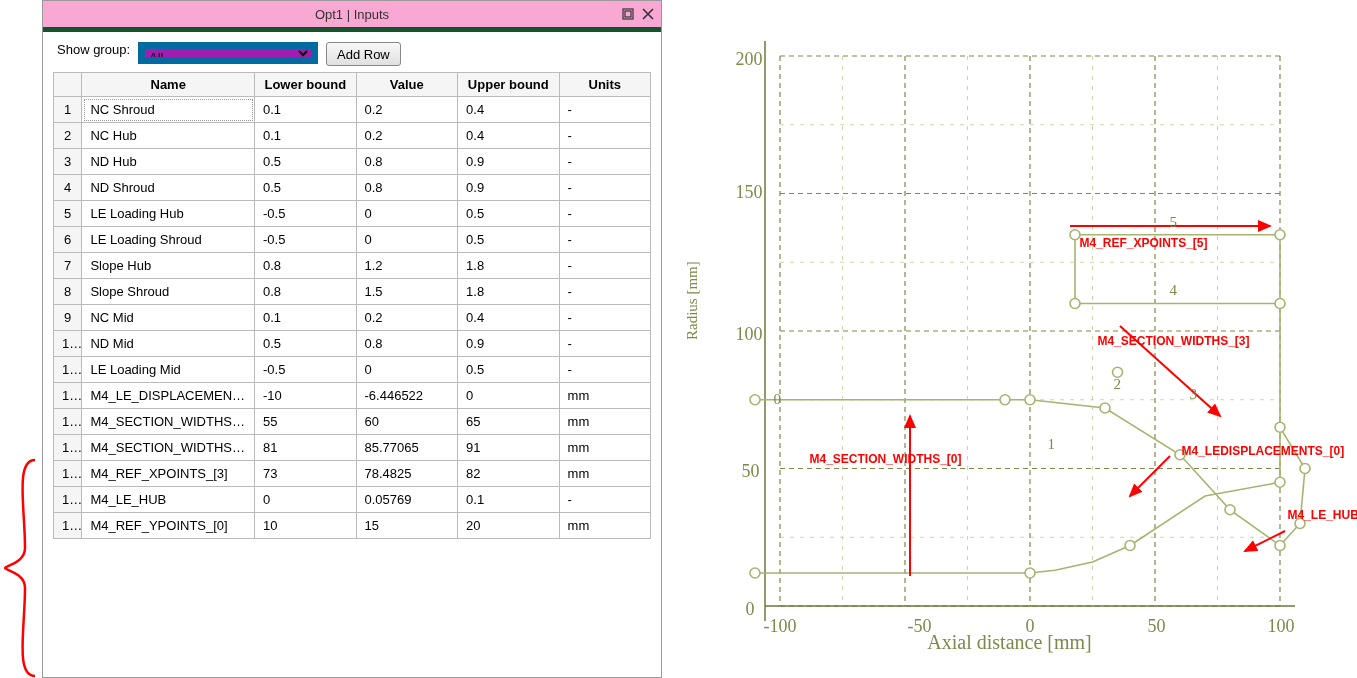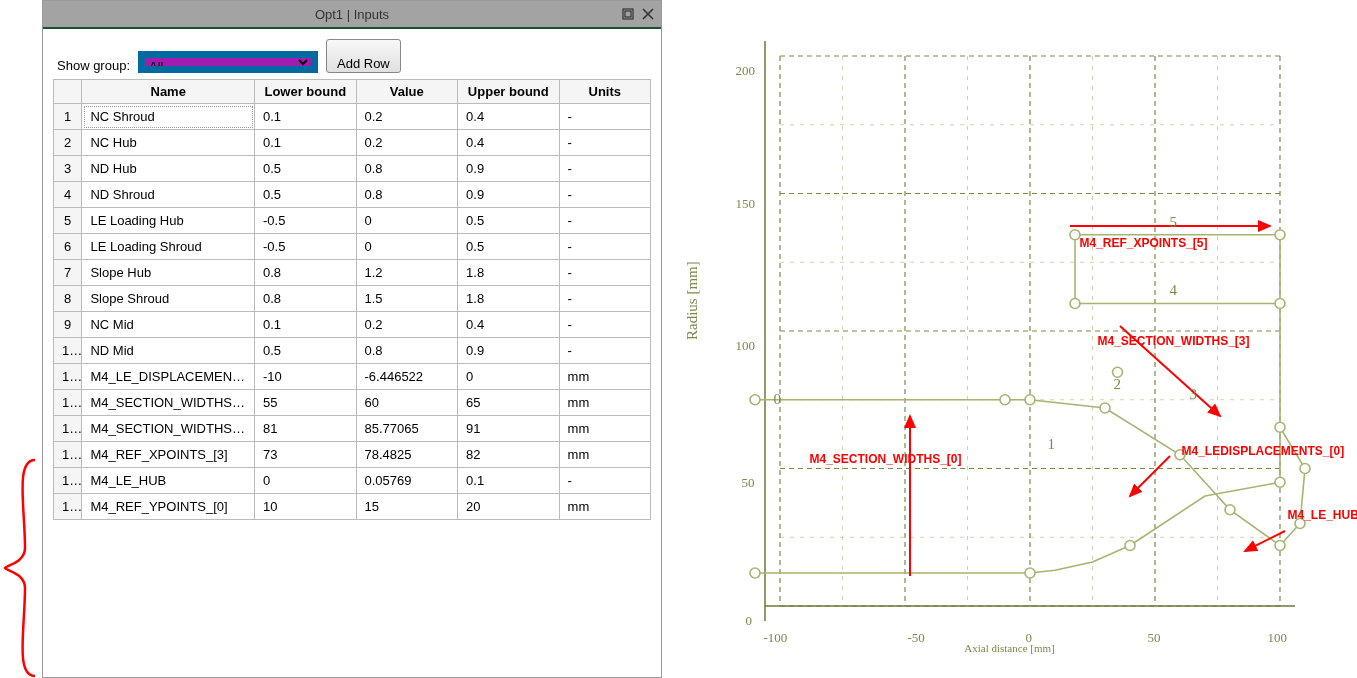--- a/index.html
+++ b/index.html
@@ -1,40 +1,40 @@
 <!DOCTYPE html>
 <html><head>
 <meta charset="utf-8">
 <style>
   html,body { margin:0; padding:0; font-family: Arial, Helvetica, sans-serif; font-size:13px; color:#000; background:#fff; }
   .wrap { display:flex; width:1357px; height:678px; box-sizing:border-box; }
   .left-brace { width:42px; flex:0 0 42px; position:relative; }
   .left-brace svg { position:absolute; bottom:0; right:0; height:220px; width:42px; }
   .panel { width:620px; flex:0 0 620px; height:100%; box-sizing:border-box; border:1px solid #999; background:#fff; display:flex; flex-direction:column; }
-  .titlebar { background:#a3a3a3; border-bottom:2px solid #14532d; height:26px; display:flex; align-items:center; position:relative; }
+  .titlebar { background:#f9a8d4; border-bottom:5px solid #14532d; height:26px; display:flex; align-items:center; position:relative; }
   .titlebar .title { flex:1; text-align:center; font-weight:500; font-size:13px; color:#333; }
   .titlebar .icons { position:absolute; right:6px; display:flex; gap:6px; align-items:center; }
   .titlebar .icon { width:14px; height:14px; display:flex; align-items:center; justify-content:center; color:#333; cursor:pointer; }
-  .toolbar { padding:10px 14px 6px 14px; display:flex; align-items:flex-end; gap:8px; }
+  .toolbar { padding:10px 14px 6px 14px; display:flex; align-items:flex-start; gap:8px; }
   .toolbar label { font-size:13px; }
   .toolbar select { font-size:13px; height:22px; width:180px; border:7px solid #0369a1; background:#a21caf; }
-  .toolbar button { font-size:13px; height:24px; padding:16px 10px; border:1px solid #888; border-radius:3px; background:linear-gradient(#f8f8f8,#e0e0e0); cursor:pointer; }
+  .toolbar button { font-size:13px; height:24px; padding:4px 10px; border:1px solid #888; border-radius:3px; background:linear-gradient(#f8f8f8,#e0e0e0); cursor:pointer; }
   .grid { flex:1; overflow:auto; padding:0 10px 0 10px; }
   table { border-collapse:collapse; width:100%; table-layout:fixed; }
   th { background:#f5f5f5; border:1px solid #bbb; font-size:13px; font-weight:bold; padding:4px 6px; text-align:center; }
   td { border:1px solid #bbb; font-size:13px; padding:5px 8px; text-align:left; overflow:hidden; white-space:nowrap; text-overflow:ellipsis; }
   td.rownum { text-align:center; background:#f5f5f5; width:28px; }
   col.c0{width:28px;} col.c1{width:170px;} col.c2{width:100px;} col.c3{width:100px;} col.c4{width:100px;} col.c5{width:90px;}
   tr.first-row td.name { outline:1px dotted #999; outline-offset:-3px; }
 
   .chart-side { flex:1; position:relative; display:flex; align-items:flex-start; justify-content:center; padding-top:20px; }
   .chart-box { position:relative; width:640px; height:640px; }
-  .axis-label-x { position:absolute; left:0; right:0; bottom:6px; text-align:center; font-size:11px; color:#7b8a4a; font-family:Georgia, serif; }
+  .axis-label-x { position:absolute; left:0; right:0; bottom:6px; text-align:center; font-size:20px; color:#7b8a4a; font-family:Georgia, serif; }
   .axis-label-y { position:absolute; left:2px; top:50%; transform:translateY(-50%) rotate(-90deg); transform-origin:left center; font-size:15px; color:#7b8a4a; font-family:Georgia, serif; white-space:nowrap; }
-  .ticklabel { position:absolute; font-size:13px; color:#7b8a4a; font-family:Georgia, serif;margin-top:14px; }
+  .ticklabel { position:absolute; font-size:18px; color:#7b8a4a; font-family:Georgia, serif; }
   .annot { position:absolute; font-size:12px; font-weight:bold; color:#ff0000; white-space:nowrap; }
   .idx-label { position:absolute; font-size:15px; color:#7b8a4a; font-family:Georgia, serif; }
   .plot-area { position:absolute; left:90px; top:36px; width:500px; height:550px; }
   .plot-area svg { position:absolute; left:0; top:0; width:100%; height:100%; overflow:visible; }
   .grid-line-major { stroke:#7b8a4a; stroke-width:1.2; stroke-dasharray:5 4; }
   .grid-line-minor { stroke:#cdd5aa; stroke-width:1; stroke-dasharray:4 6; }
   .axis-line { stroke:#6b7a3a; stroke-width:1.5; }
   .curve { stroke:#a6b470; stroke-width:1.6; fill:none; }
   .marker { fill:#fff; stroke:#a6b470; stroke-width:1.6; }
   .red-arrow { stroke:#ff0000; stroke-width:2; fill:#ff0000; }
@@ -168,20 +168,28 @@
               <td>0.2</td>
               <td>0.4</td>
               <td>-</td>
             </tr>
             <tr>
               <td class="rownum">10</td>
               <td class="name">ND Mid</td>
               <td>0.5</td>
               <td>0.8</td>
               <td>0.9</td>
+              <td>-</td>
+            </tr>
+            <tr>
+              <td class="rownum">12</td>
+              <td class="name">LE Loading Mid</td>
+              <td>-0.5</td>
+              <td>0</td>
+              <td>0.5</td>
               <td>-</td>
             </tr>
             <tr>
               <td class="rownum">13</td>
               <td class="name">M4_LE_DISPLACEMENTS_[0]</td>
               <td>-10</td>
               <td>-6.446522</td>
               <td>0</td>
               <td>mm</td>
             </tr>

